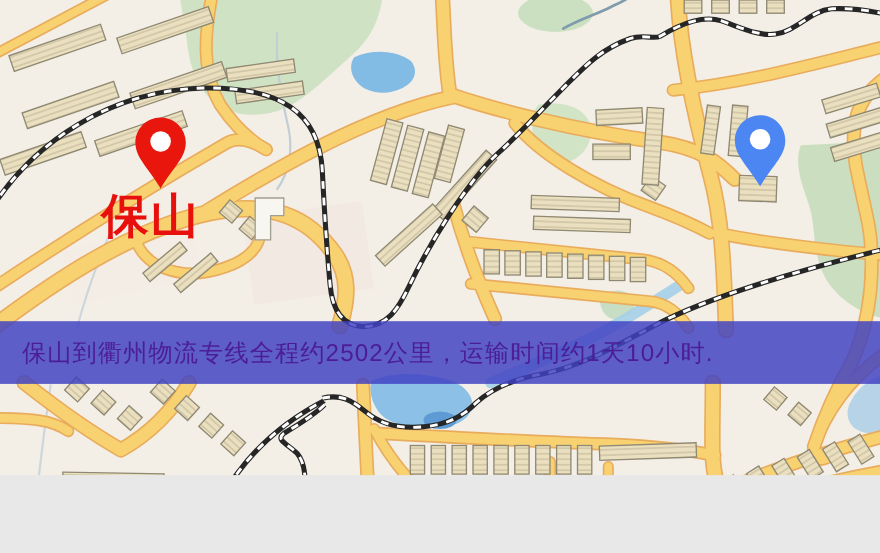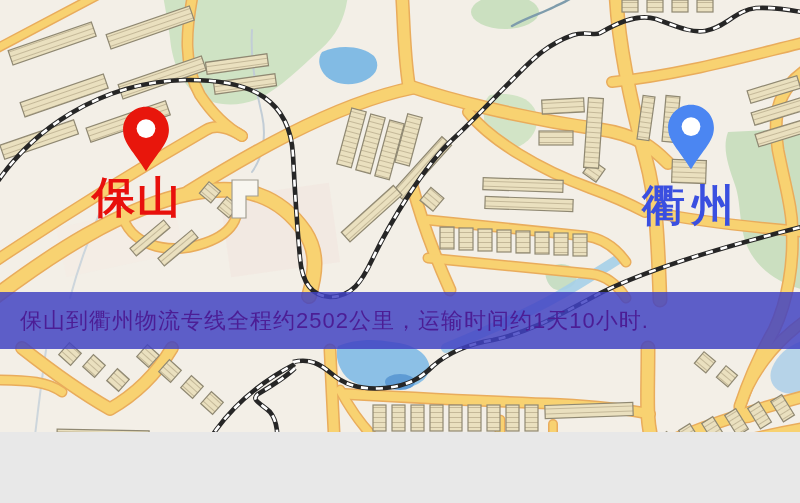--- a/index.html
+++ b/index.html
@@ -274,19 +274,18 @@
 </div>
 
 <div class="pin pin-destination">
   <svg viewBox="0 0 48 64" xmlns="http://www.w3.org/2000/svg">
     <path d="M24 1 C11.8 1 2 10.8 2 23 c0 13 10 20.5 22 40 12-19.5 22-27 22-40 C46 10.8 36.2 1 24 1 z" fill="var(--dest-pin,#4B86F2)"></path>
     <circle cx="24" cy="22" r="9" fill="#FFFFFF"></circle>
   </svg>
 </div>
 
 <div class="city-label label-origin">保山</div>
-<div class="city-label label-destination">衢州</div>
 
 <div class="banner">
   <span class="banner-text">保山到衢州物流专线全程约2502公里，运输时间约1天10小时.</span>
 </div>
 
 </div>
 
 </body></html>

